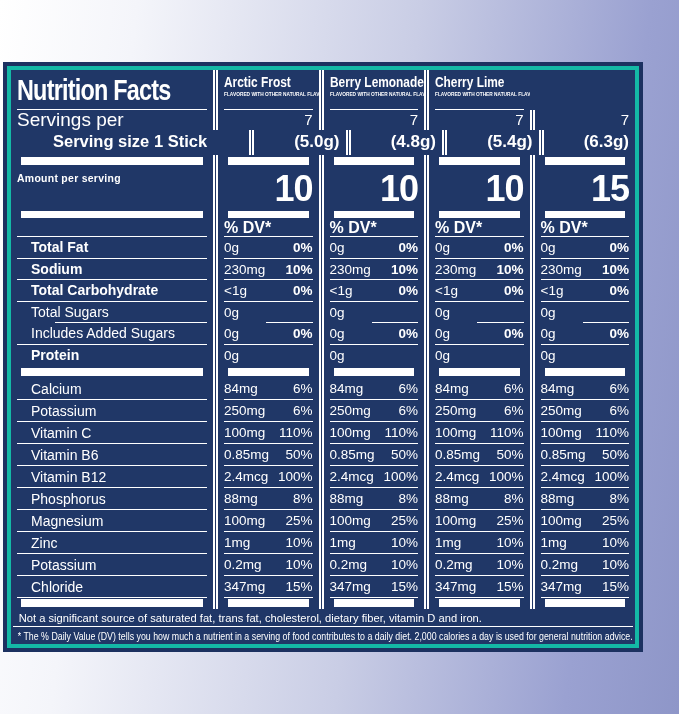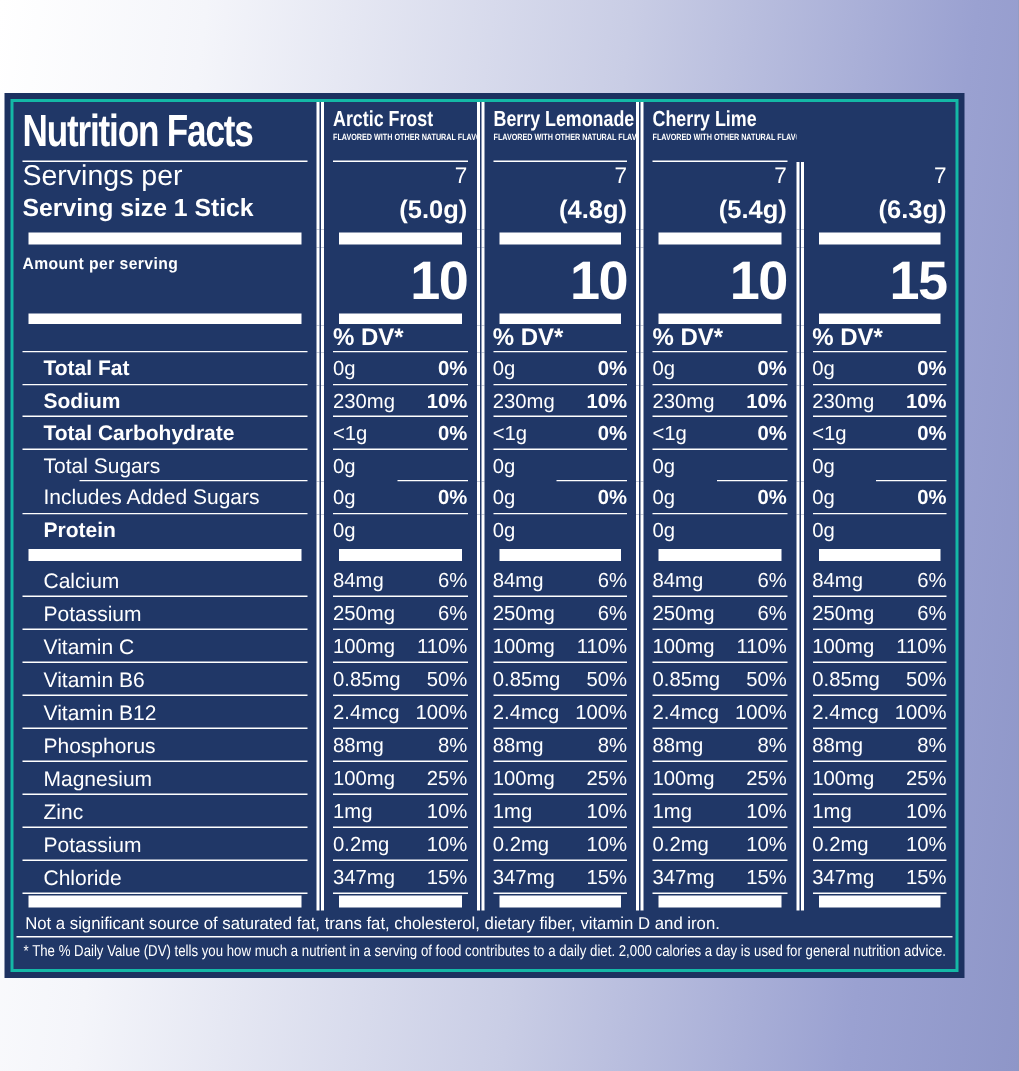--- a/index.html
+++ b/index.html
@@ -7,39 +7,39 @@
     width:679px;height:714px;overflow:hidden;position:relative;
     font-family:"Liberation Sans", sans-serif;
     background:linear-gradient(97deg,#ffffff 0%,#f4f5fa 18%,#c9cde5 55%,#9aa1d1 85%,#8e96c8 100%);
   }
   .label-outer{
     position:absolute;left:3px;top:62px;width:640px;height:590px;
     background:#1c3160;padding:4px;box-sizing:border-box;
   }
   .label-inner{
     width:100%;height:100%;box-sizing:border-box;
-    border:2px solid #14b8a6;background:#203767;color:#ffffff;
+    border:4px solid #14b8a6;background:#203767;color:#ffffff;
     display:flex;flex-direction:column;
   }
   .grid-row{display:grid;grid-template-columns:202px 1fr 1fr 1fr 1fr;flex:0 0 auto;}
   .cell{position:relative;box-sizing:border-box;padding:0 6px;overflow:hidden;}
   .cell.vc{border-left:5px double #ffffff;}
   .rule::after{content:"";position:absolute;left:6px;right:6px;bottom:0;height:1px;background:#ffffff;}
 
   
   .r-head{height:40px;}
   .title{font-size:30px;font-weight:bold;white-space:nowrap;transform:scaleX(0.78);transform-origin:left center;line-height:40px;letter-spacing:-1px;}
   .flavor-name{font-weight:bold;font-size:14.5px;white-space:nowrap;transform:scaleX(0.82);transform-origin:left top;margin-top:5px;line-height:15px;}
   .flavor-sub{font-weight:bold;font-size:6px;white-space:nowrap;transform:scaleX(0.8);transform-origin:left top;line-height:8px;}
 
   .r-serv{height:20px;line-height:20px;}
   .r-serv .c0{font-size:19px;}
   .r-serv .vc{font-size:15px;text-align:right;}
 
-  .r-size{height:25px;line-height:23px;}
+  .r-size{height:25px;line-height:23px;padding-left:36px;}
   .r-size .c0{font-size:16.5px;font-weight:bold;}
   .r-size .vc{font-size:17px;font-weight:bold;text-align:right;}
 
   .r-bar{height:12px;}
   .r-bar .bar{height:8px;background:#ffffff;margin:2px 4px 0 4px;}
   .r-bar2{height:9px;}
   .r-bar2 .bar{height:7px;background:#ffffff;margin:1px 4px 0 4px;}
   .r-bar4{height:11px;}
   .r-bar4 .bar{height:8px;background:#ffffff;margin:1px 4px 0 4px;}
 

